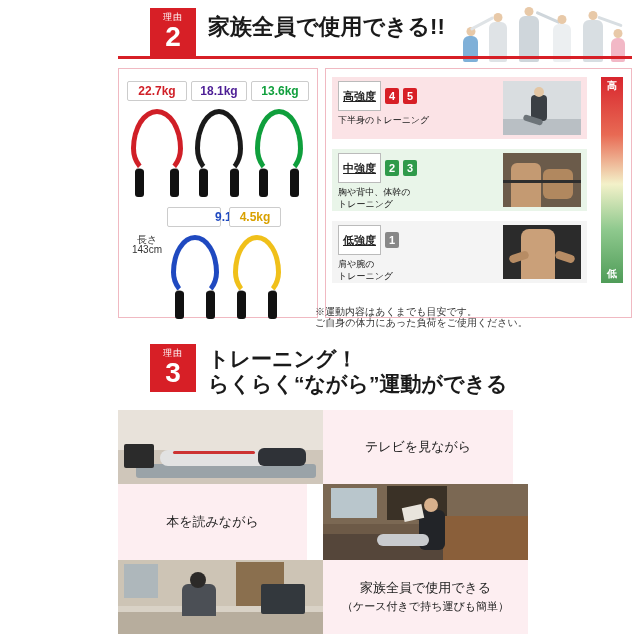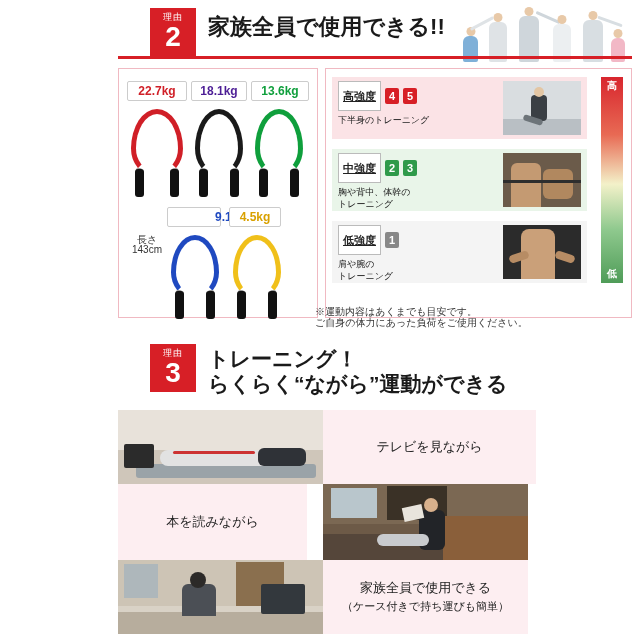--- a/index.html
+++ b/index.html
@@ -497,21 +497,21 @@
           <div class="sh" style="left:0;top:0;width:100%;height:40px;background:#e8e2da;"></div>
           <div class="sh" style="left:0;bottom:0;width:100%;height:34px;background:#cfc6ba;"></div>
           <div class="sh" style="left:18px;bottom:6px;width:180px;height:14px;background:#9aa3a8;border-radius:3px;"></div>
           <div class="sh" style="left:6px;bottom:16px;width:30px;height:24px;background:#2b2b2b;border-radius:2px;"></div>
           <div class="sh" style="left:42px;bottom:18px;width:120px;height:16px;background:#e2e2e2;border-radius:8px;"></div>
           <div class="sh" style="left:140px;bottom:18px;width:48px;height:18px;background:#2f3237;border-radius:6px;"></div>
           <div class="sh" style="left:55px;bottom:30px;width:82px;height:3px;background:#c33;border-radius:2px;"></div>
         </div>
       </div>
 
-      <div class="cell text" style="left:205px;top:0;width:213px;height:74px;">
+      <div class="cell text" style="left:205px;top:0;width:190px;height:74px;">
         <span>テレビを見ながら</span>
       </div>
 
       <div class="cell text" style="left:0;top:74px;width:189px;height:76px;">
         <span>本を読みながら</span>
       </div>
 
       <div class="cell" style="left:205px;top:74px;width:205px;height:76px;background:#6d5a47;">
         <div class="scene">
           <div class="sh" style="left:0;top:0;width:100%;height:40px;background:#7b6853;"></div>

